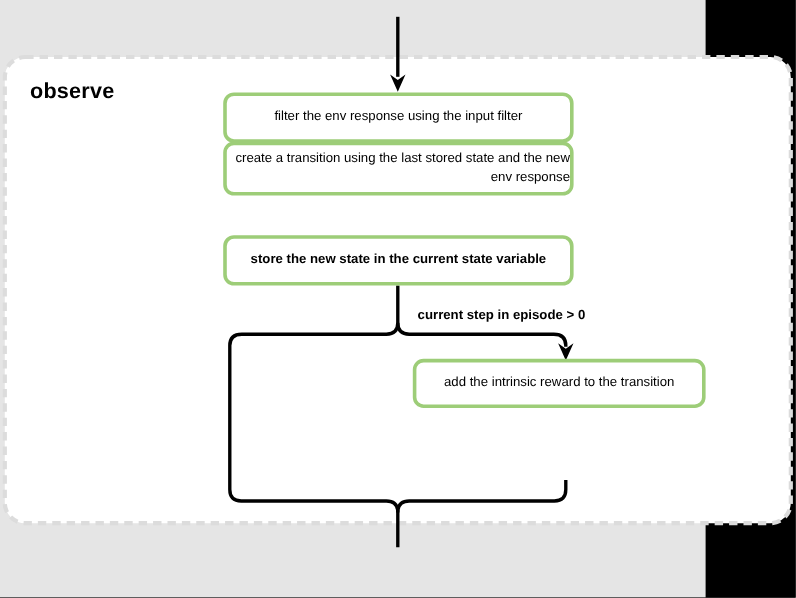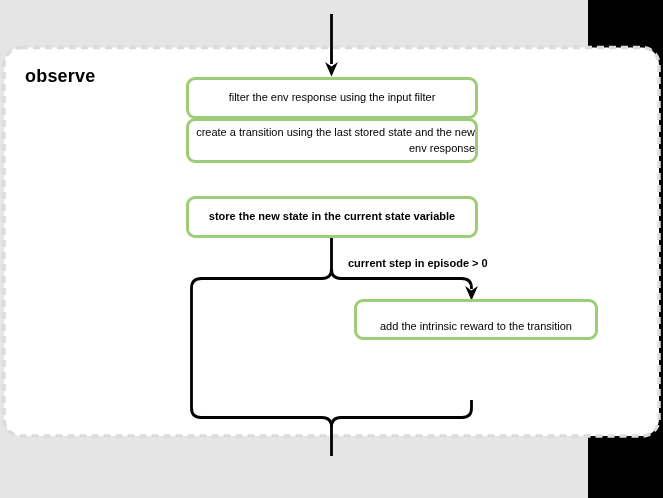--- a/index.html
+++ b/index.html
@@ -45,21 +45,21 @@
     justify-content: center;
     text-align: center;
     font-size: 11px;
     line-height: 1.45;
     color: #000000;
     padding: 2px 0;
   }
   .node-1 { left: 186px; top: 77px;  width: 292px; height: 42px; }
   .node-2 { left: 186px; top: 118px; width: 292px; height: 45px; text-align: right; }
   .node-3 { left: 186px; top: 196px; width: 292px; height: 42px; font-weight: bold; }
-  .node-4 { left: 354px; top: 299px; width: 244px; height: 41px; align-items: flex-end; }
+  .node-4 { left: 344px; top: 299px; width: 244px; height: 41px; }
   .node-5 { left: 349px; top: 357px; width: 244px; height: 43px; }
   .condition-label {
     position: absolute;
     left: 348px;
     top: 257px;
     z-index: 2;
     font-size: 11px;
     font-weight: bold;
     color: #000000;
     white-space: nowrap;

